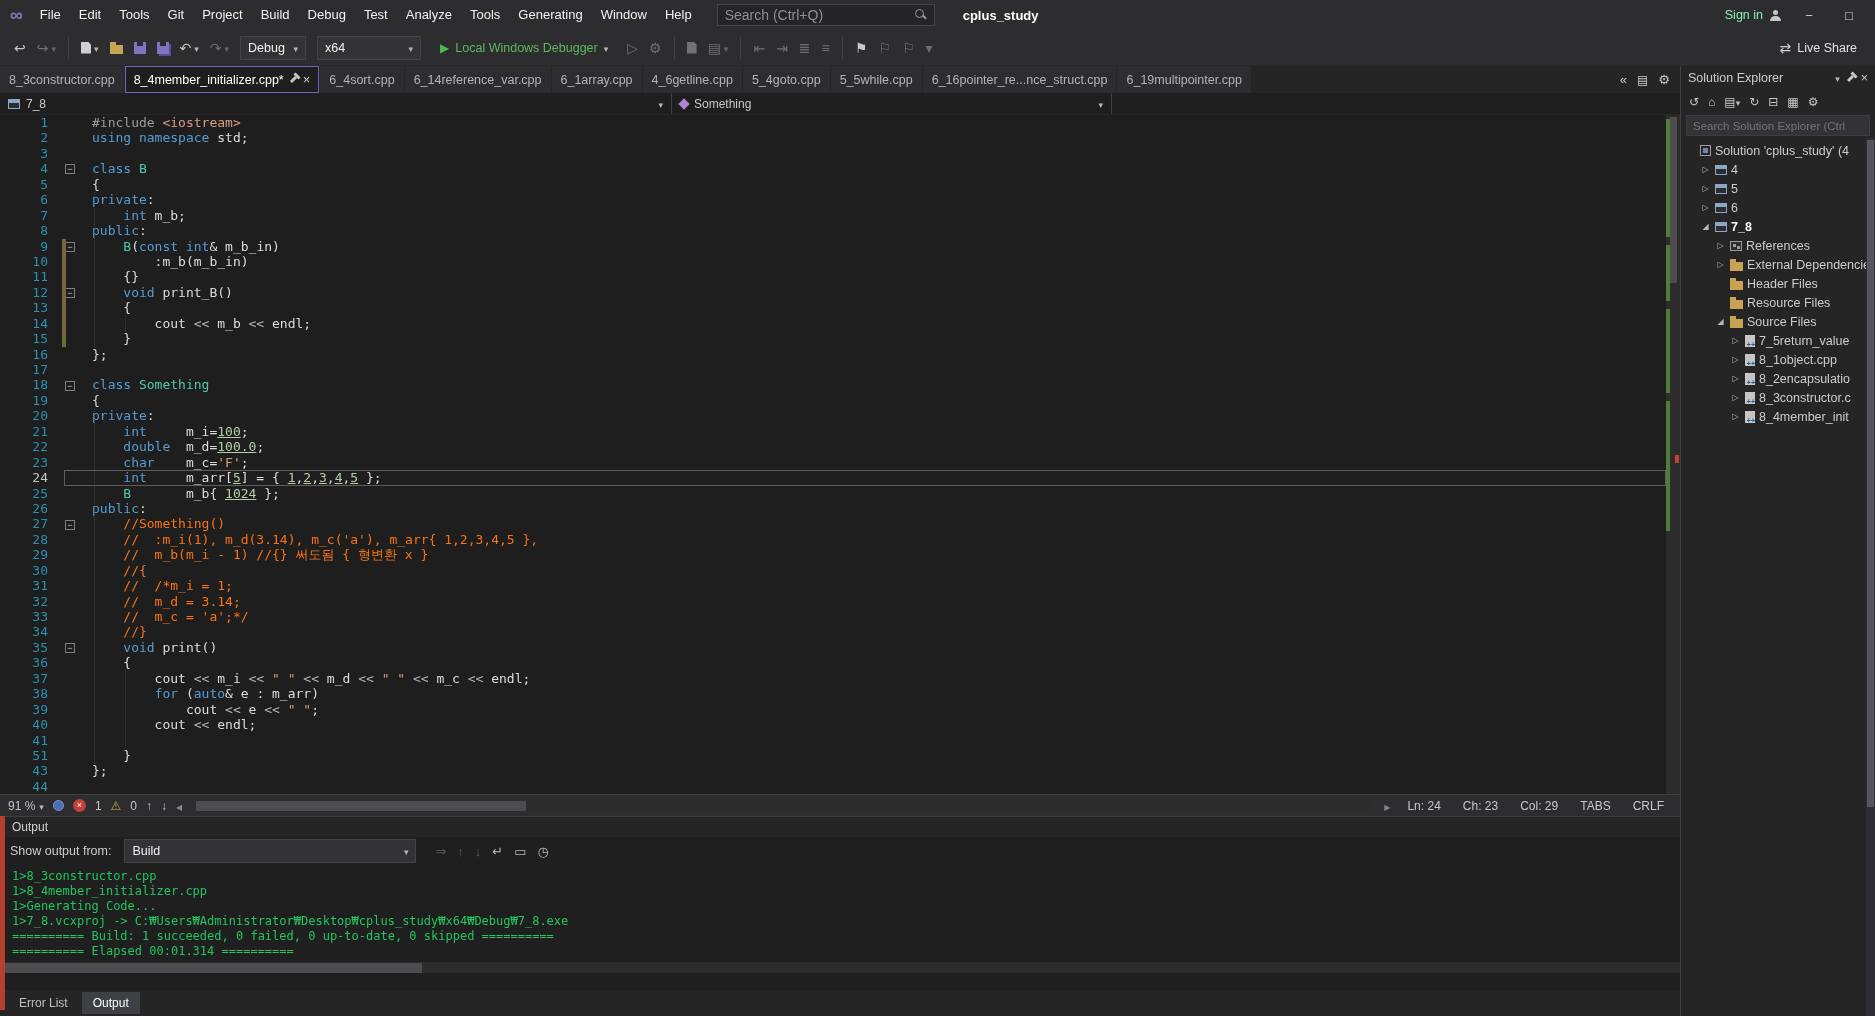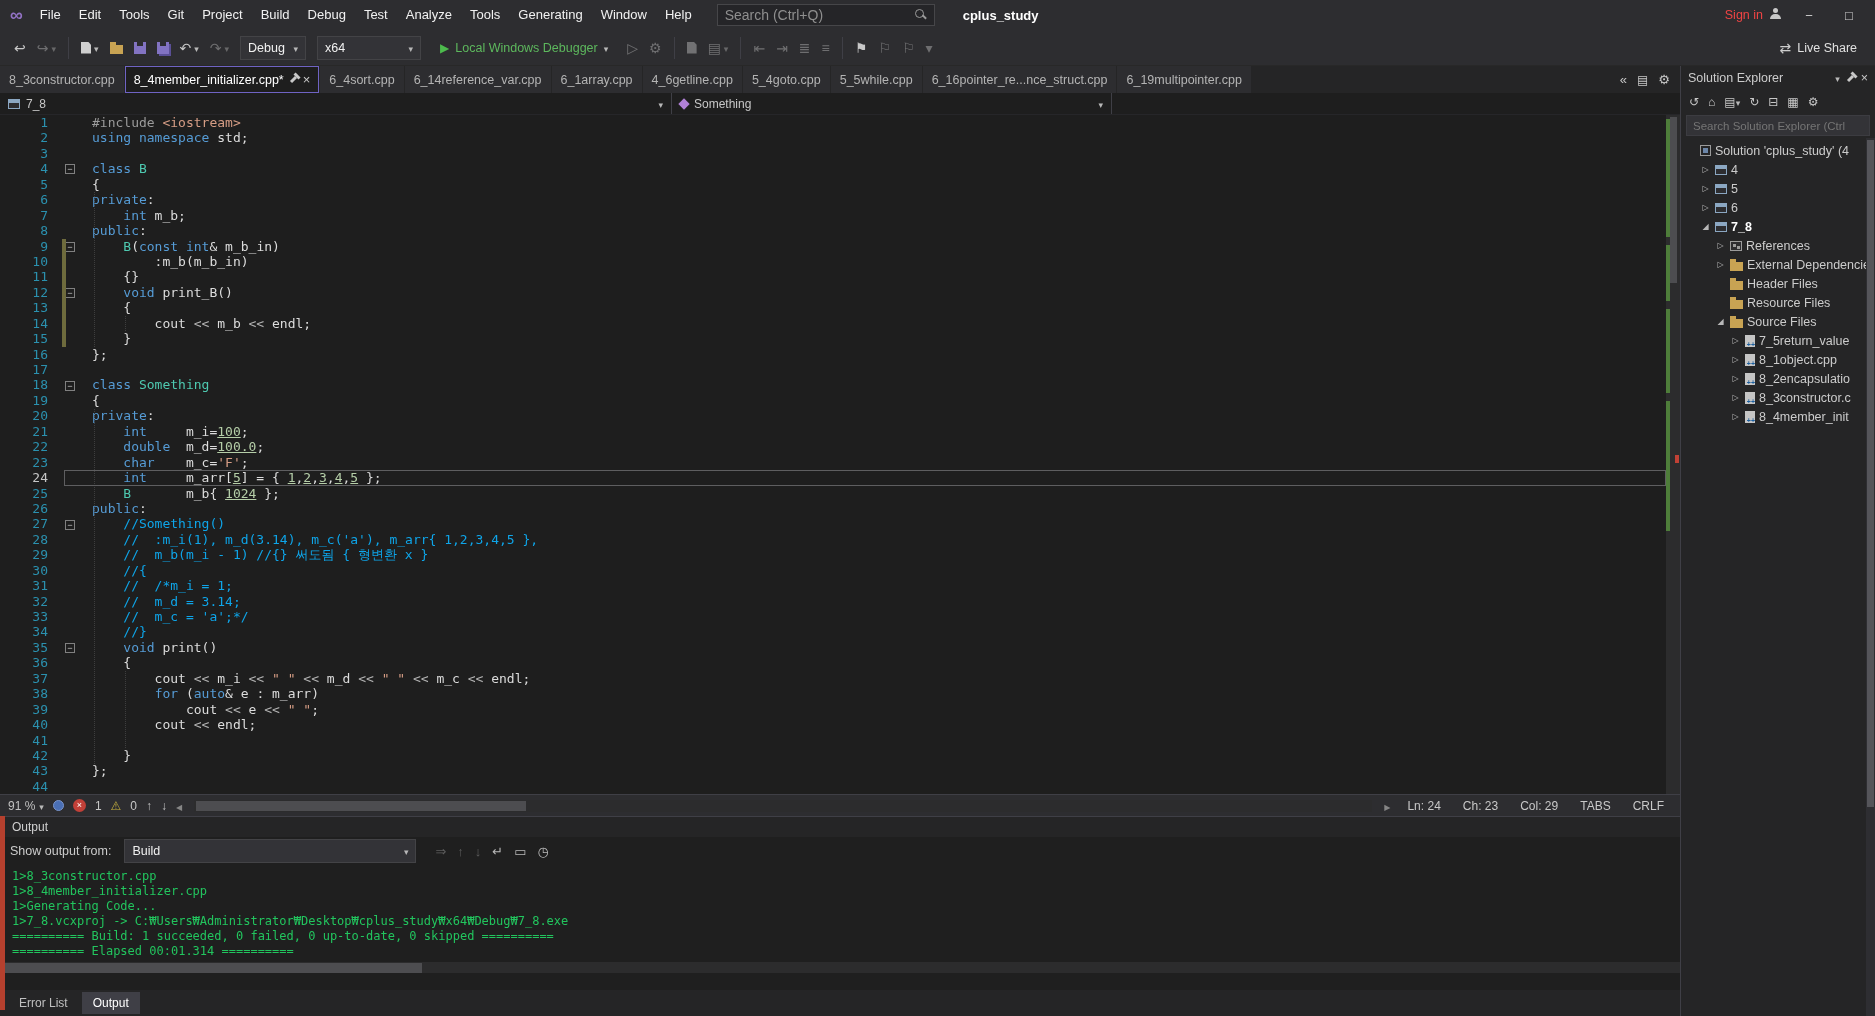--- a/index.html
+++ b/index.html
@@ -13,21 +13,21 @@
   .menu-items { display:flex; }
   .menu-item { padding:0 9px; line-height:30px; color:#f1f1f1; font-size:13px; cursor:default; }
   .search-box { width:218px; height:22px; background:#252528; border:1px solid #464649; display:flex; align-items:center; padding:0 7px; margin-left:16px; }
   .search-input { flex:1; background:transparent; border:none; outline:none; color:#fde047; font-size:14px; font-family:inherit; }
   .search-input::placeholder { color:#8f8f8f; }
   .i-mag { width:12px; height:12px; position:relative; flex:none; }
   .i-mag::before { content:""; position:absolute; top:0; left:0; width:7px; height:7px; border:1.5px solid #9a9a9a; border-radius:50%; }
   .i-mag::after { content:""; position:absolute; left:7px; top:7px; width:5px; height:1.5px; background:#9a9a9a; transform:rotate(45deg); }
   .win-title { font-weight:bold; color:#ffffff; margin-left:28px; font-size:13px; }
   .menu-right { margin-left:auto; display:flex; align-items:center; gap:16px; padding-right:4px; }
-  .signin { display:flex; gap:7px; color:#ef4444; font-size:12.5px; }
+  .signin { display:flex; align-items:center; gap:7px; color:#86efac; font-size:12.5px; }
   .i-person { width:11px; height:11px; position:relative; display:inline-block; }
   .i-person::before { content:""; position:absolute; top:0; left:3px; width:5px; height:5px; border-radius:50%; background:#c8c8c8; }
   .i-person::after { content:""; position:absolute; bottom:0; left:0; width:11px; height:5px; border-radius:5px 5px 0 0; background:#c8c8c8; }
   .winbtn { color:#d0d0d0; font-size:13px; width:24px; text-align:center; }
 
   
   .toolbar { height:36px; background:#2d2d30; display:flex; align-items:center; padding:0 10px; gap:3px; flex:none; border-bottom:1px solid #282828; }
   .tb-item { display:flex; align-items:center; gap:3px; padding:3px 4px; color:#c8c8c8; }
   .tb-item.dim { opacity:.42; }
   .tb-glyph { font-size:14px; line-height:14px; }
@@ -79,21 +79,21 @@
   .gutter { width:62px; flex:none; text-align:right; padding-right:14px; color:#2b91af; font-family:"DejaVu Sans Mono",monospace; font-size:13px; }
   .ln { height:15.45px; line-height:15.45px; }
   .ln.cur { color:#c6c6c6; }
   .fold-col { width:16px; flex:none; position:relative; }
   .fold-box { position:absolute; left:3px; width:10px; height:10px; border:1px solid #808080; background:#1e1e1e; color:#c8c8c8; font-size:9px; line-height:8px; text-align:center; }
   .fold-box::before { content:"−"; }
   .change-bar { position:absolute; left:0; width:4px; background:#6e6b3d; }
   .code-area { flex:1; position:relative; font-family:"DejaVu Sans Mono",monospace; font-size:13px; padding-left:14px; white-space:pre; color:#dcdcdc; overflow:hidden; }
   .code-line { height:15.45px; line-height:15.45px; white-space:pre; }
   .tk-kw { color:#569cd6; } .tk-type { color:#4ec9b0; } .tk-str { color:#d69d85; }
-  .tk-num { color:#b5cea8;text-decoration:underline; } .tk-com { color:#0ea5e9; } .tk-pp { color:#9b9b9b; }
+  .tk-num { color:#b5cea8;text-decoration:underline; } .tk-com { color:#f97316; } .tk-pp { color:#9b9b9b; }
   .tk-op { color:#b4b4b4; } .tk-pl { color:#dcdcdc; }
   .guide { position:absolute; width:0; border-left:1px dotted #3e3e3e; }
   .cur-line-box { position:absolute; left:64px; right:14px; height:15.45px; border:1px solid #5e5e60; pointer-events:none; }
   .vscroll { width:14px; flex:none; background:#2c2c2d; position:relative; }
   .vthumb { position:absolute; left:4px; width:7px; background:#4d4d50; }
   .sb-green { position:absolute; left:0; width:4px; background:#4e7d3a; }
   .sb-red { position:absolute; right:1px; width:4px; height:8px; background:#c14135; }
 
   
   .ed-status { height:22px; background:#2d2d30; display:flex; align-items:center; font-size:12px; color:#c0c0c0; padding-left:8px; gap:9px; flex:none; border-top:1px solid #3f3f46; }
@@ -376,21 +376,21 @@
             <div class="ln">32</div>
             <div class="ln">33</div>
             <div class="ln">34</div>
             <div class="ln">35</div>
             <div class="ln">36</div>
             <div class="ln">37</div>
             <div class="ln">38</div>
             <div class="ln">39</div>
             <div class="ln">40</div>
             <div class="ln">41</div>
-            <div class="ln">42</div>
+            <div class="ln">51</div>
             <div class="ln">43</div>
             <div class="ln">44</div>
           </div>
         <div class="fold-col">
             <div class="fold-box" style="top: 49.35px;"></div>
             <div class="fold-box" style="top: 126.6px;"></div>
             <div class="fold-box" style="top: 172.95px;"></div>
             <div class="fold-box" style="top: 265.65px;"></div>
             <div class="fold-box" style="top: 404.7px;"></div>
             <div class="fold-box" style="top: 528.3px;"></div>

